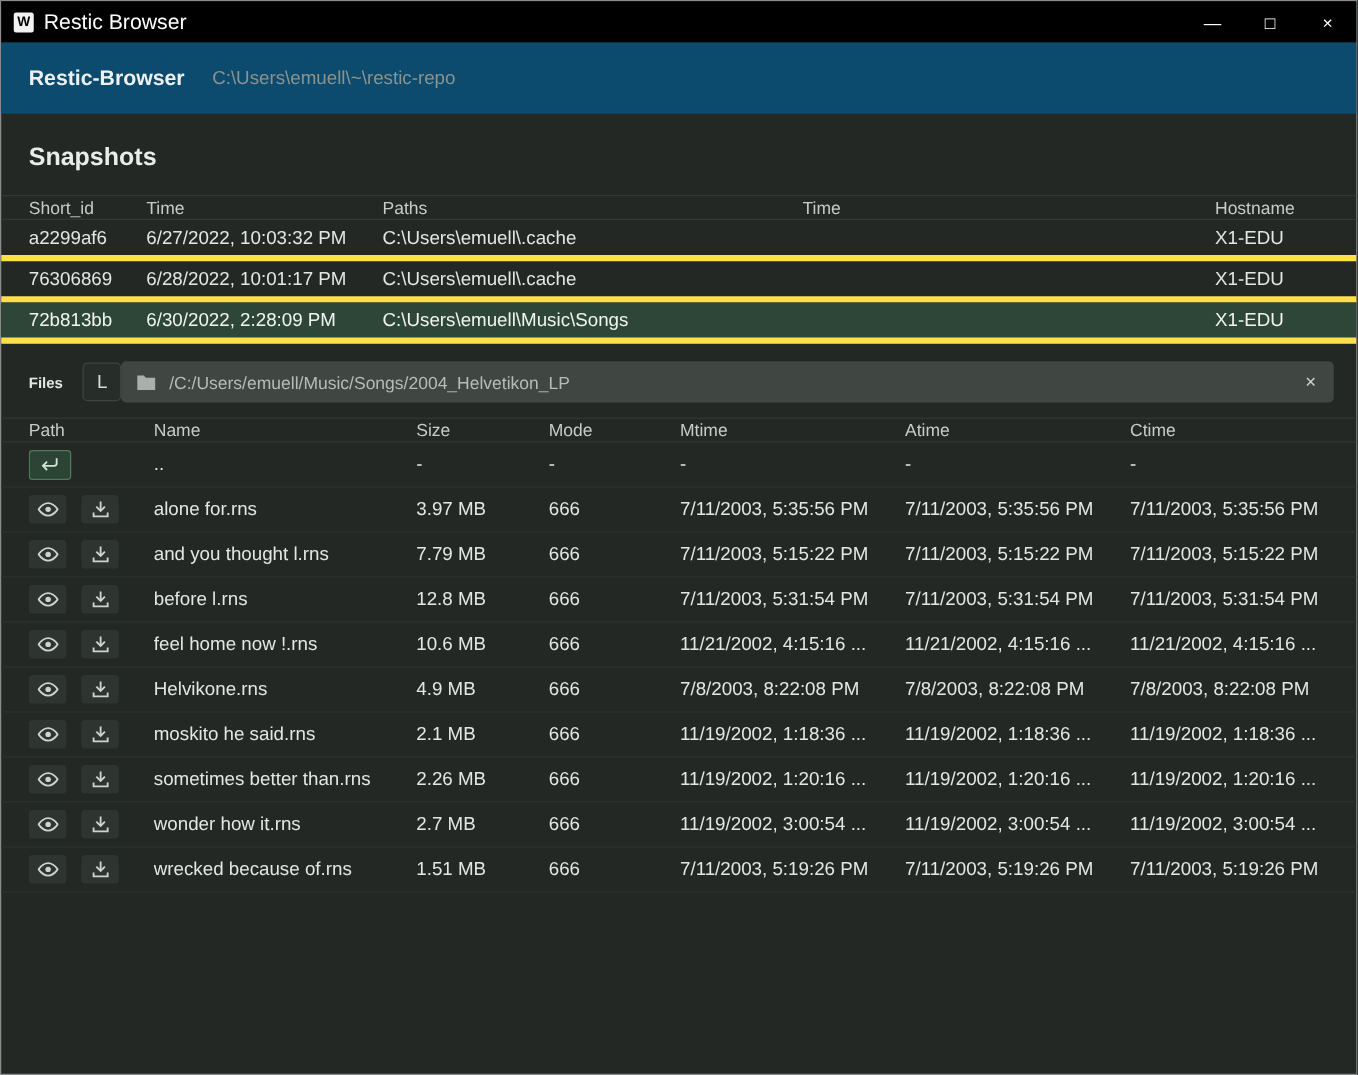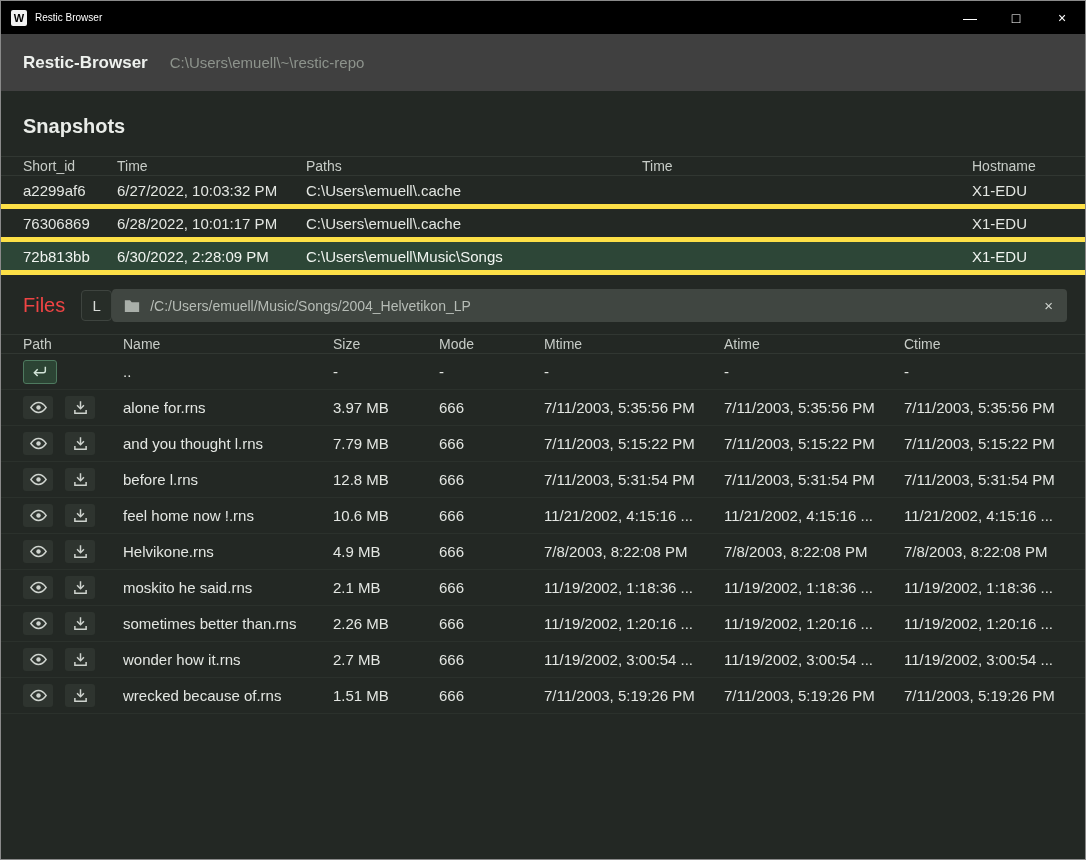--- a/index.html
+++ b/index.html
@@ -20,31 +20,31 @@
     height: 33px; flex: 0 0 33px;
     background: #000;
     display: flex; align-items: center;
   }
   .logo {
     width: 16px; height: 16px; margin-left: 10px;
     background: #f2f2f2; color: #000;
     font-weight: 700; font-size: 11px; line-height: 16px;
     text-align: center; border-radius: 2px;
   }
-  .win-title { margin-left: 8px; font-size: 10px; color: #ffffff; }
+  .win-title { margin-left: 8px; font-size: 17px; color: #ffffff; }
   .win-controls { margin-left: auto; display: flex; height: 100%; }
   .win-btn {
     width: 46px; height: 100%;
     display: flex; align-items: center; justify-content: center;
     color: #ffffff; font-size: 14px; cursor: default;
   }
   
   .header {
     height: 57px; flex: 0 0 57px;
-    background: #404040;
+    background: #0c4a6e;
     display: flex; align-items: center;
     padding: 0 22px;
   }
   .brand { font-size: 17px; font-weight: 700; color: #eef1ee; }
   .repo-btn {
     margin-left: 22px;
     padding: 9px 18px;
     background: #2b312b;
     border: 1px solid #434942;
     border-radius: 4px;
@@ -82,21 +82,21 @@
     border-bottom: 5px solid #fde047;
     font-size: 15px;
     cursor: default;
   }
   .snap-row.selected { background: #2d4637; color: #f0f4f0; }
   
   .files-bar {
     display: flex; align-items: center;
     padding: 14px 18px 12px 22px;
   }
-  .files-title { font-size: 20px; font-weight: 400; color: #ef4444; }
+  .files-title { font-size: 12px; font-weight: 700; color: #e5e5e5; }
   .root-btn {
     margin-left: 16px;
     width: 31px; height: 31px;
     background: #272d28;
     border: 1px solid #3e443f;
     border-radius: 4px;
     color: #d8dcd8;
     font-family: inherit; font-size: 15px;
     cursor: pointer;
   }

